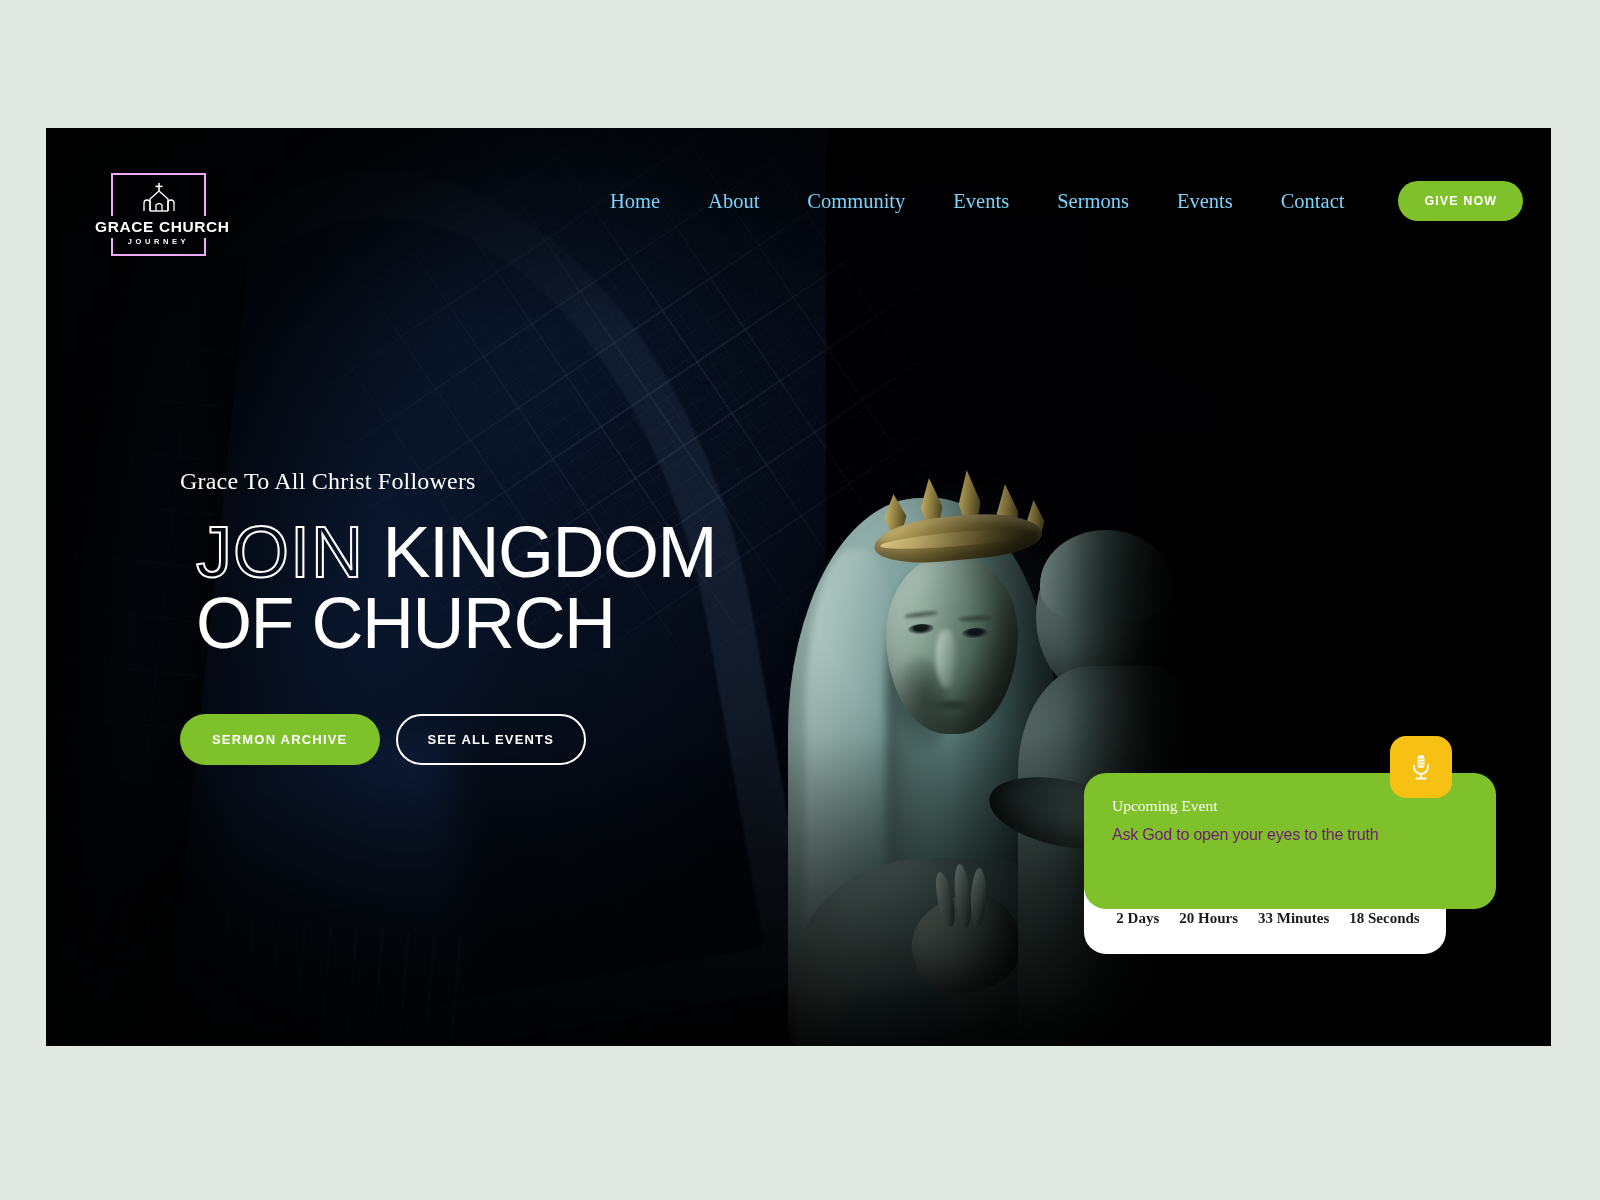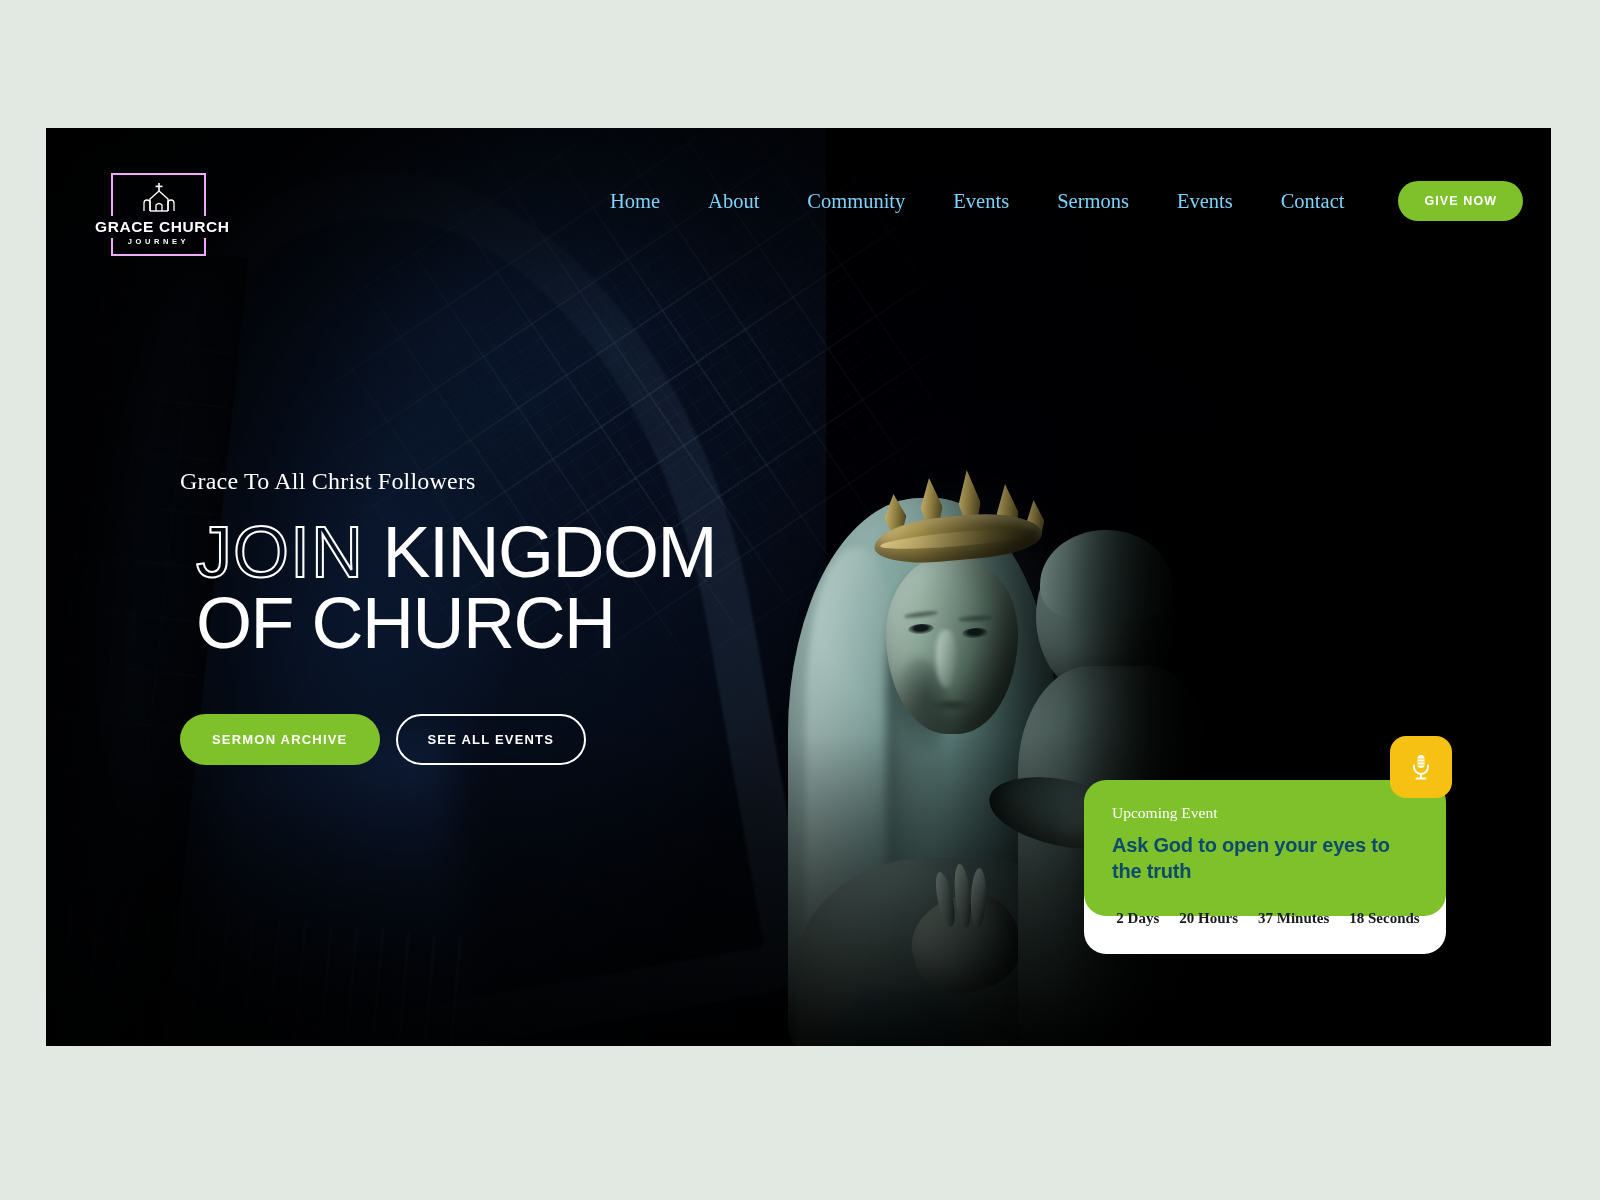--- a/index.html
+++ b/index.html
@@ -424,36 +424,36 @@
   }
   .card-white {
     position: absolute;
     left: 0; top: 52px;
     width: 362px; height: 140px;
     background: #ffffff;
     border-radius: 22px;
   }
   .card-green {
     position: absolute;
-    left: 0; top: 18px;
-    width: 362px; height: 136px;
+    left: 0; top: 11px;
+    width: 412px; height: 136px;
     background: #7ec12b;
     border-radius: 22px;
     padding: 24px 28px 0 28px;
   }
   .card-label {
     color: #ffffff;
     font-family: "Liberation Serif", serif;
     font-size: 15.5px;
     margin-bottom: 10px;
   }
   .card-title {
-    color: #0c4a6e;
-    font-size: 20px;
-    font-weight: 700;
+    color: #701a75;
+    font-size: 16px;
+    font-weight: 400;
     line-height: 1.3;
     letter-spacing: -0.2px;
   }
   .countdown {
     position: absolute;
     left: 0; top: 148px;
     width: 368px;
     display: flex;
     justify-content: center;
     gap: 20px;
@@ -587,18 +587,18 @@
         <path d="M6.5 25.5 H15.5" stroke="#fff" stroke-width="1.9" stroke-linecap="round"></path>
       </svg>
     </button>
     <div class="card-green">
       <div class="card-label">Upcoming Event</div>
       <div class="card-title">Ask God to open your eyes to the truth</div>
     </div>
     <div class="countdown">
       <span>2 Days</span>
       <span>20 Hours</span>
-      <span>37 Minutes</span>
+      <span>33 Minutes</span>
       <span>18 Seconds</span>
     </div>
   </div>
 
 </div>
 
 </body></html>

